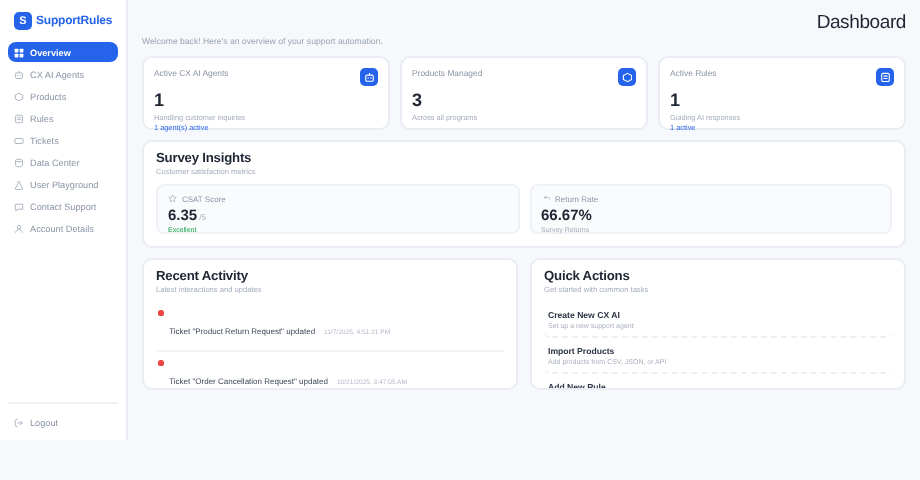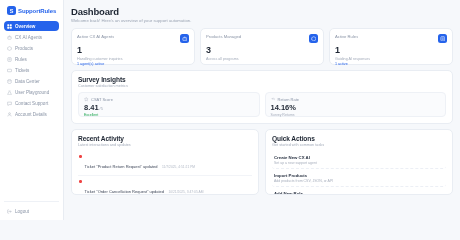--- a/index.html
+++ b/index.html
@@ -36,21 +36,21 @@
     color: #8a94a6; white-space: nowrap;
   }
   .nav-item .ico { width: 5px; height: 5px; flex: 0 0 5px; opacity: .72; display:flex; }
   .nav-item.active { background: #2563eb; color: #ffffff; font-weight: bold; }
   .nav-item.active .ico { opacity: 1; }
   .nav-spacer { flex: 1 1 auto; }
   .nav-bottom { border-top: 1px solid #eef1f6; padding-top: 4px; }
 
   
   .main { flex: 1 1 auto; height: 220px; padding: 6px 7px 0 7px; overflow: hidden; }
-  .page-title { font-size: 9.5px; font-weight: bold; color: #1e2633; letter-spacing: -0.2px; }
+  .page-title { font-size: 9.5px; font-weight: normal; color: #1e2633; letter-spacing: -0.2px; text-align: right; }
   .page-sub { font-size: 4.3px; color: #9aa3b2; margin-top: 1px; }
 
   
   .stats { display: flex; gap: 5px; margin-top: 5px; }
   .stat-card {
     flex: 1 1 0; background: #ffffff; border: 1px solid #e9edf3;
     border-radius: 5px; padding: 5px 5px 4px 5px; min-width: 0;
     position: relative; height: 37px;
   }
   .stat-head { display: flex; align-items: flex-start; justify-content: space-between; gap: 3px; }
@@ -278,37 +278,37 @@
         <div class="survey-card">
           <div class="survey-lab">
             <span class="ico">
                 <svg viewBox="0 0 16 16" width="4.5" height="4.5">
                   <path d="M8 1.5l2 4.2 4.5.6-3.3 3.2.8 4.5L8 11.8 4 14l.8-4.5L1.5 6.3 6 5.7z" fill="none" stroke="currentColor" stroke-width="1.4" stroke-linejoin="round"></path>
                 </svg>
               </span>
             <span>CSAT Score</span>
           </div>
           <div class="survey-val">
-            <span>8.41</span><span class="unit">/5</span>
+            <span>6.35</span><span class="unit">/5</span>
           </div>
           <div class="survey-foot foot-green">Excellent</div>
         </div>
 
         <div class="survey-card">
           <div class="survey-lab">
             <span class="ico">
                 <svg viewBox="0 0 16 16" width="4.5" height="4.5">
                   <path d="M4 6H11a3 3 0 013 3v1" fill="none" stroke="currentColor" stroke-width="1.4" stroke-linecap="round"></path>
                   <path d="M6.5 3.5L4 6l2.5 2.5" fill="none" stroke="currentColor" stroke-width="1.4" stroke-linecap="round" stroke-linejoin="round"></path>
                 </svg>
               </span>
             <span>Return Rate</span>
           </div>
           <div class="survey-val">
-            <span>14.16%</span><span class="unit"></span>
+            <span>66.67%</span><span class="unit"></span>
           </div>
           <div class="survey-foot foot-grey">Survey Returns</div>
         </div>
 
       </div>
     </section>
 
     <section class="bottom">
 
       <div class="panel">

